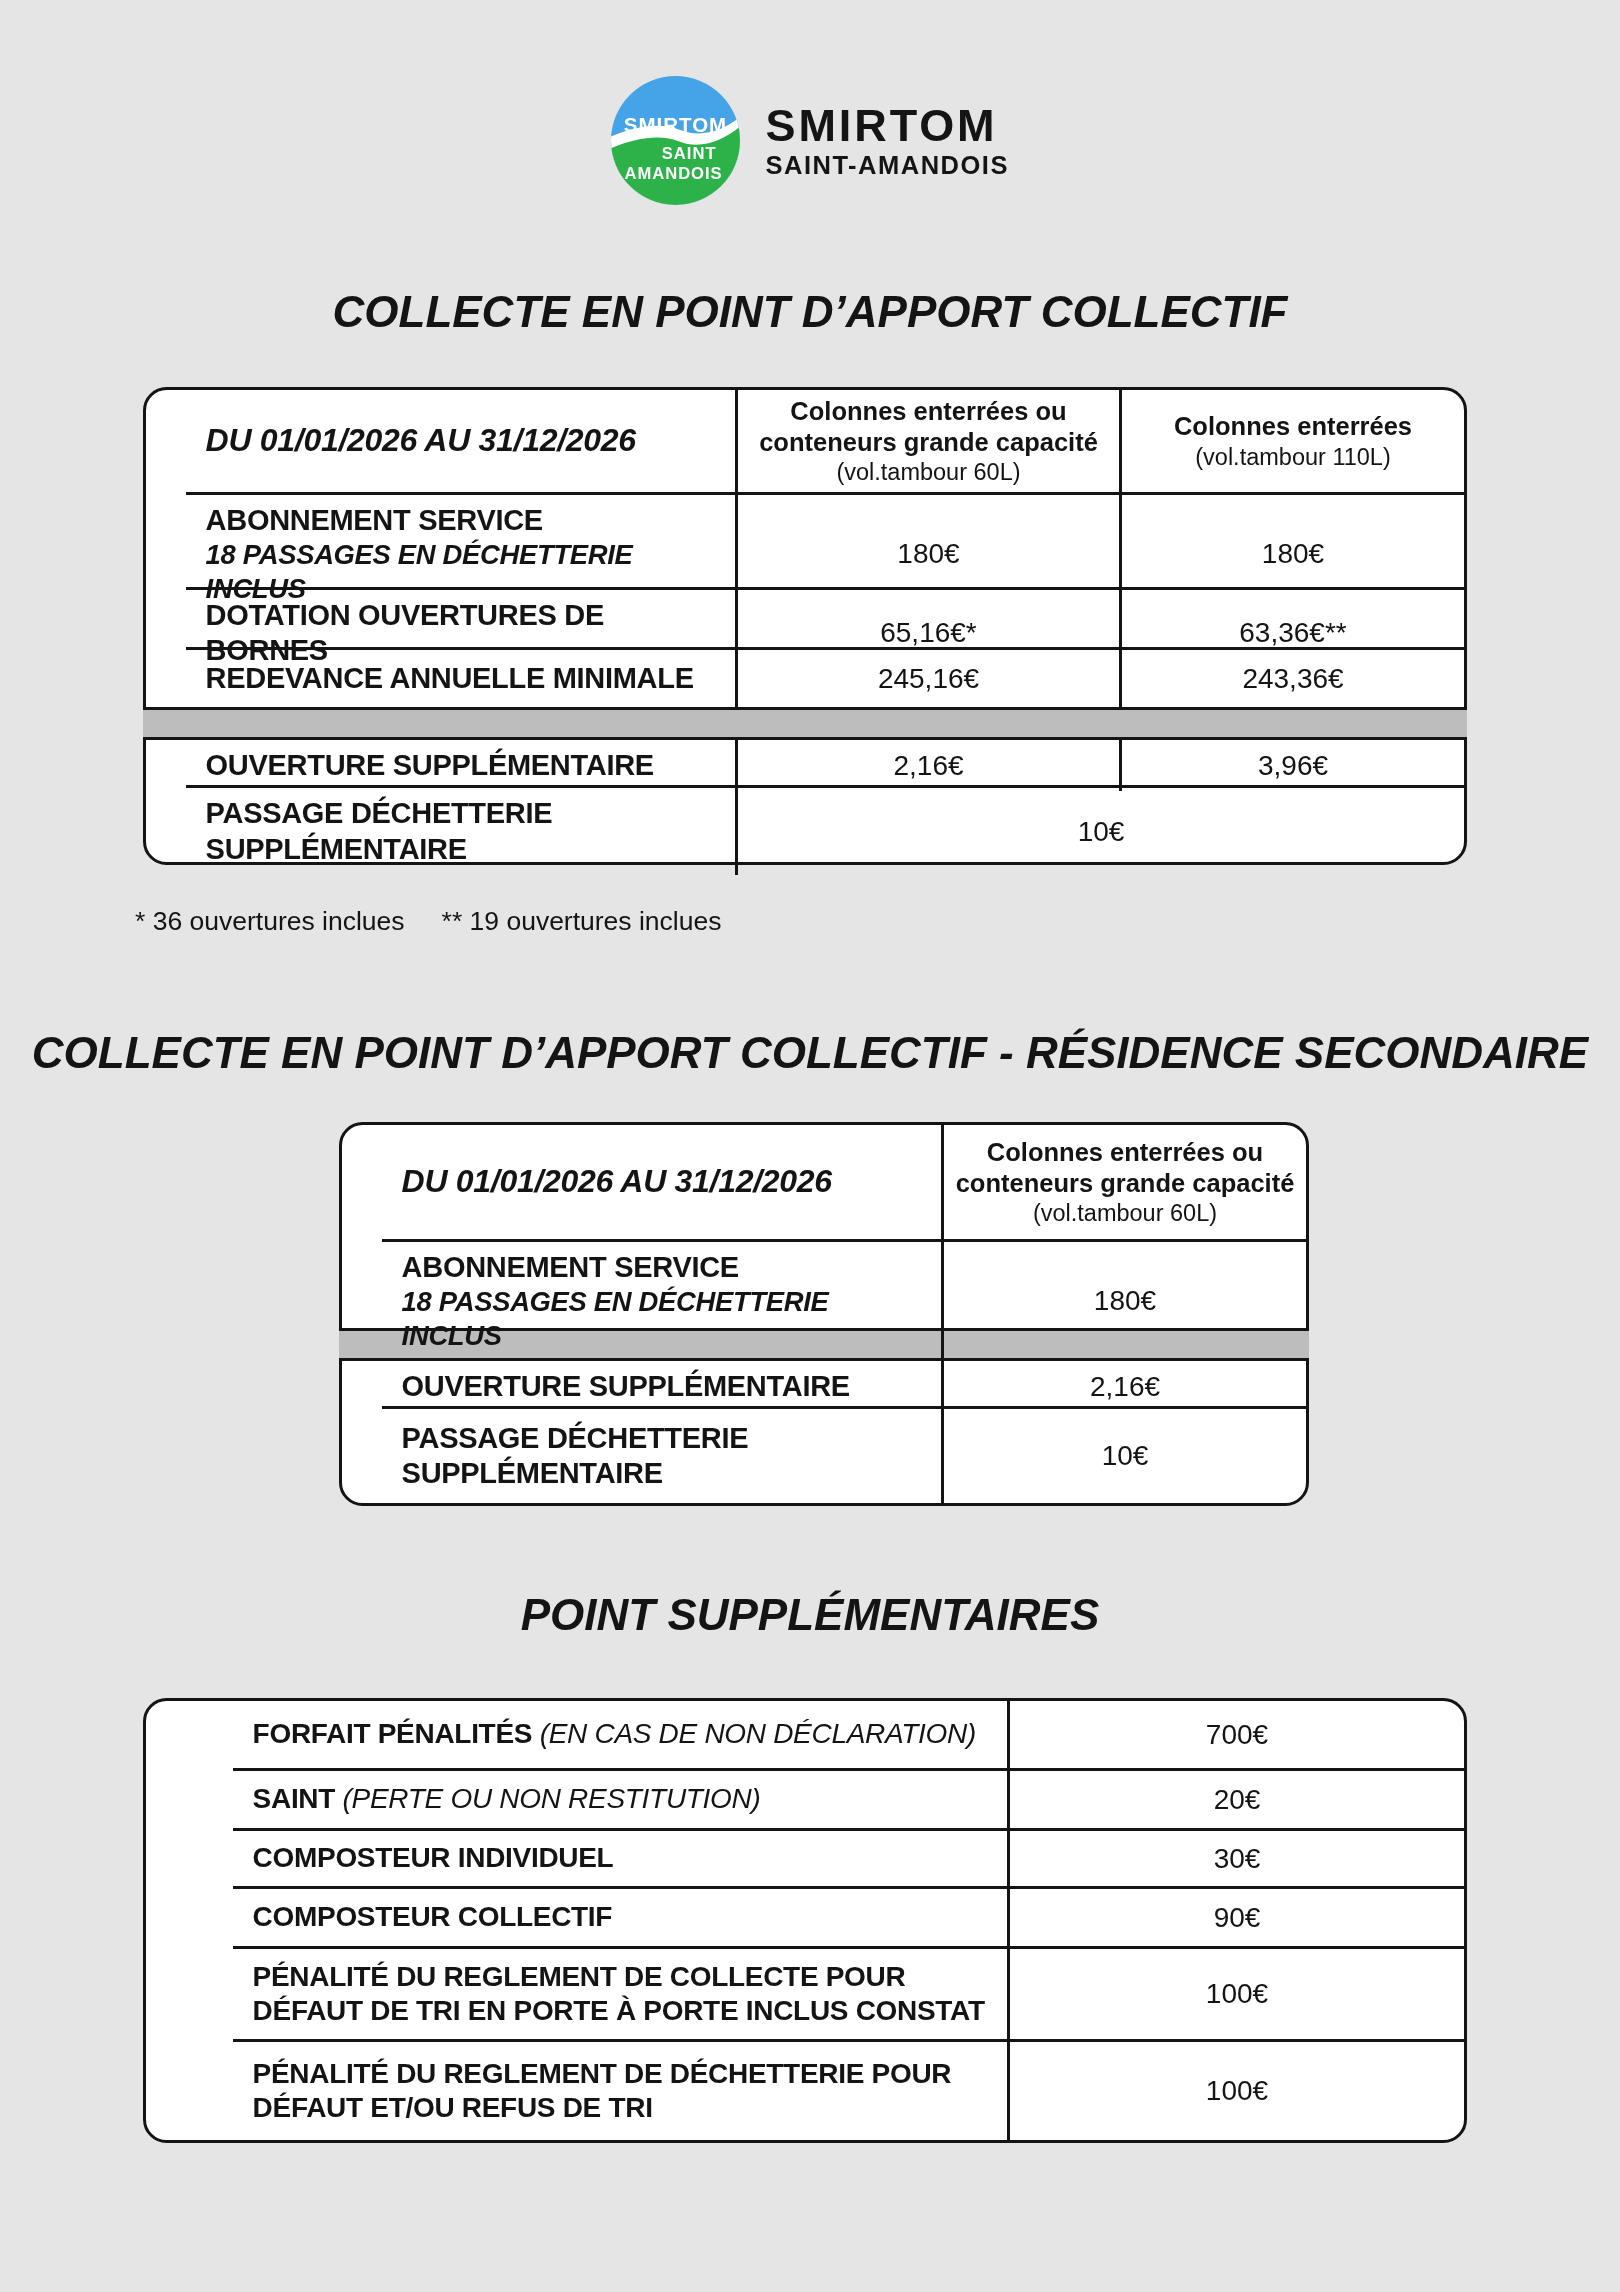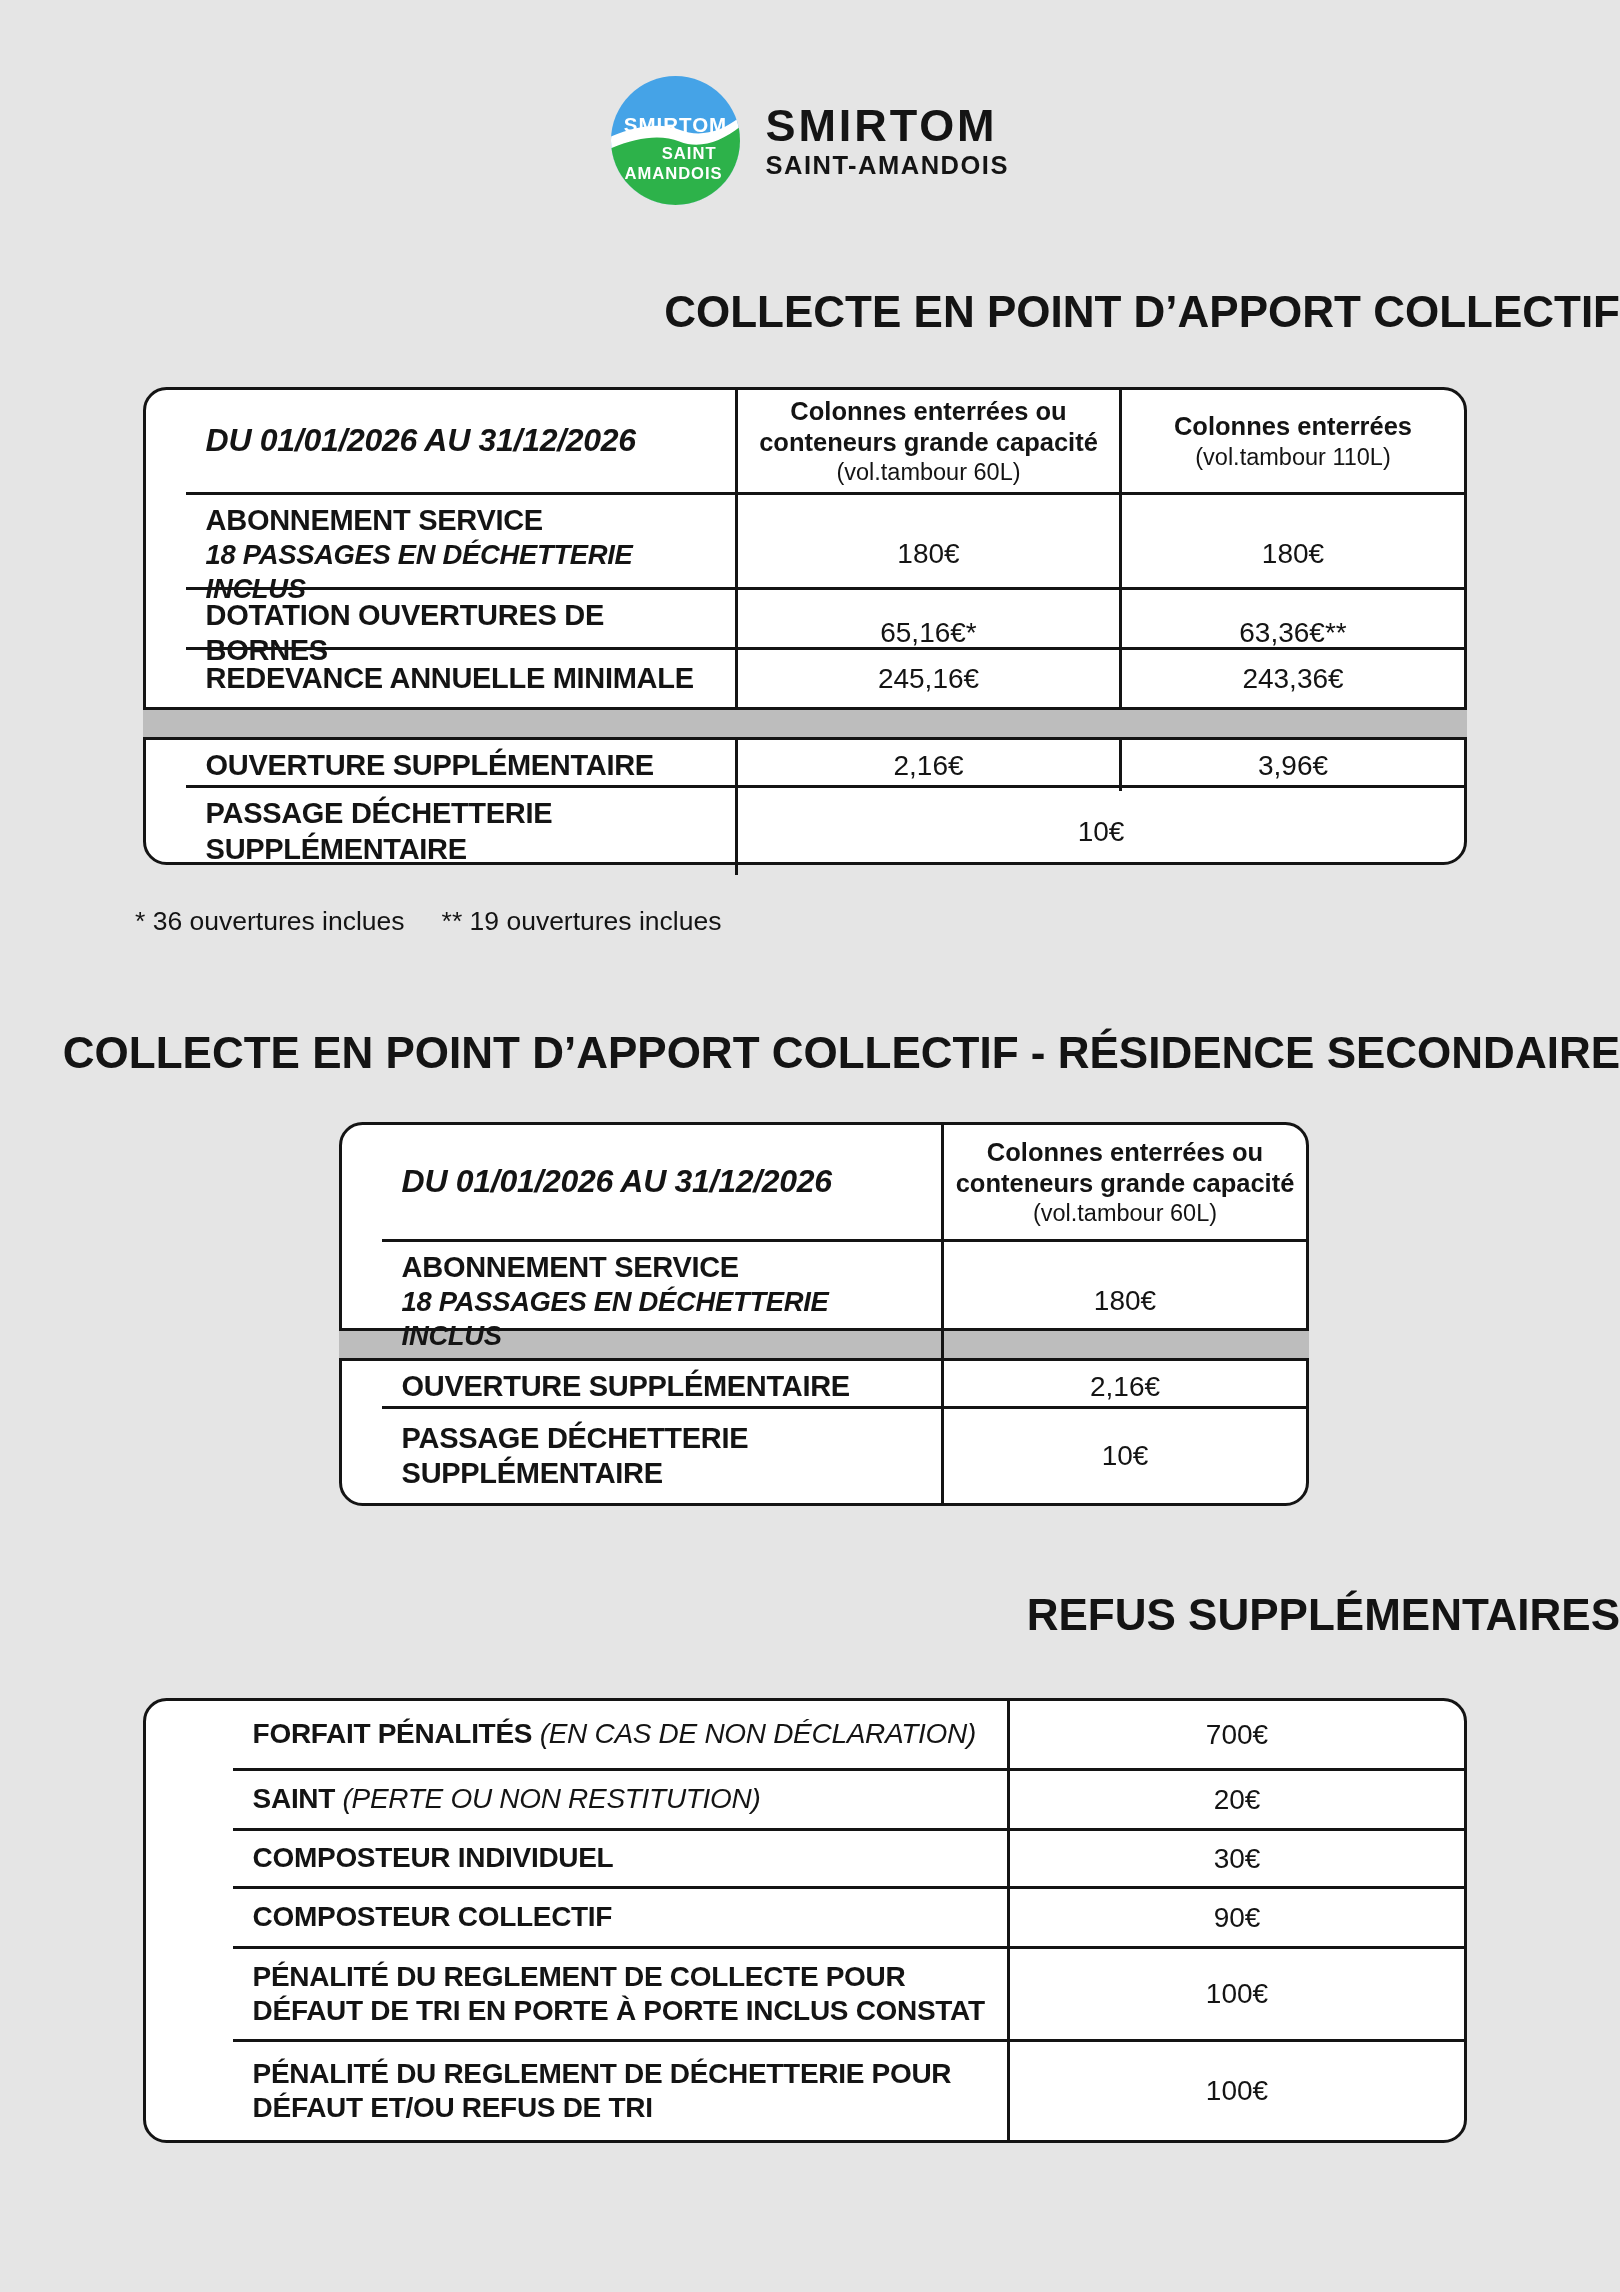--- a/index.html
+++ b/index.html
@@ -14,22 +14,22 @@
     justify-content:center; align-items:center; gap:25.5px;}
   .badge{flex:0 0 auto;}
   .bt1{fill:#ffffff; font-weight:bold; font-size:21px; letter-spacing:1px;
        font-family:"Liberation Sans", sans-serif;}
   .bt2{fill:#ffffff; font-weight:bold; font-size:17px; letter-spacing:1px;
        font-family:"Liberation Sans", sans-serif;}
   .wm1{font-size:45px; font-weight:bold; letter-spacing:2.9px; line-height:1;}
   .wm2{font-size:25.5px; font-weight:bold; letter-spacing:1.5px; line-height:1; margin-top:4.9px;}
 
   
-  .title{position:absolute; left:0; width:100%; text-align:right; margin:0;
-    font-weight:bold; font-size:44px; line-height:1; white-space:nowrap;}
+  .title{position:absolute; left:0; width:100%; text-align:center; margin:0;
+    font-weight:bold; font-style:italic; font-size:44px; line-height:1; white-space:nowrap;}
   #title1{top:290px;}
   #title2{top:1031px; font-size:44px;}
   #title3{top:1593px;}
 
   
   .tbl{position:absolute;}
   #table1{left:143px; top:387px; width:1324px;}
   #table2{left:339px; top:1122px; width:970px;}
   #table3{left:143px; top:1698px; width:1324px;}
 
@@ -172,21 +172,21 @@
         <div class="cell lbl">OUVERTURE SUPPLÉMENTAIRE</div>
         <div class="cell val">2,16€</div>
       </div>
       <div class="row h96">
         <div class="cell lbl">PASSAGE DÉCHETTERIE SUPPLÉMENTAIRE</div>
         <div class="cell val">10€</div>
       </div>
     </div>
   </section>
 
-  <h1 class="title" id="title3">REFUS SUPPLÉMENTAIRES</h1>
+  <h1 class="title" id="title3">POINT SUPPLÉMENTAIRES</h1>
 
   <section class="tbl" id="table3">
     <div class="box box-all">
       <div class="row h68">
         <div class="cell lbl">
           <div><span>FORFAIT PÉNALITÉS</span>
                <span class="note">(EN CAS DE NON DÉCLARATION)</span></div>
         </div>
         <div class="cell val">700€</div>
       </div>

